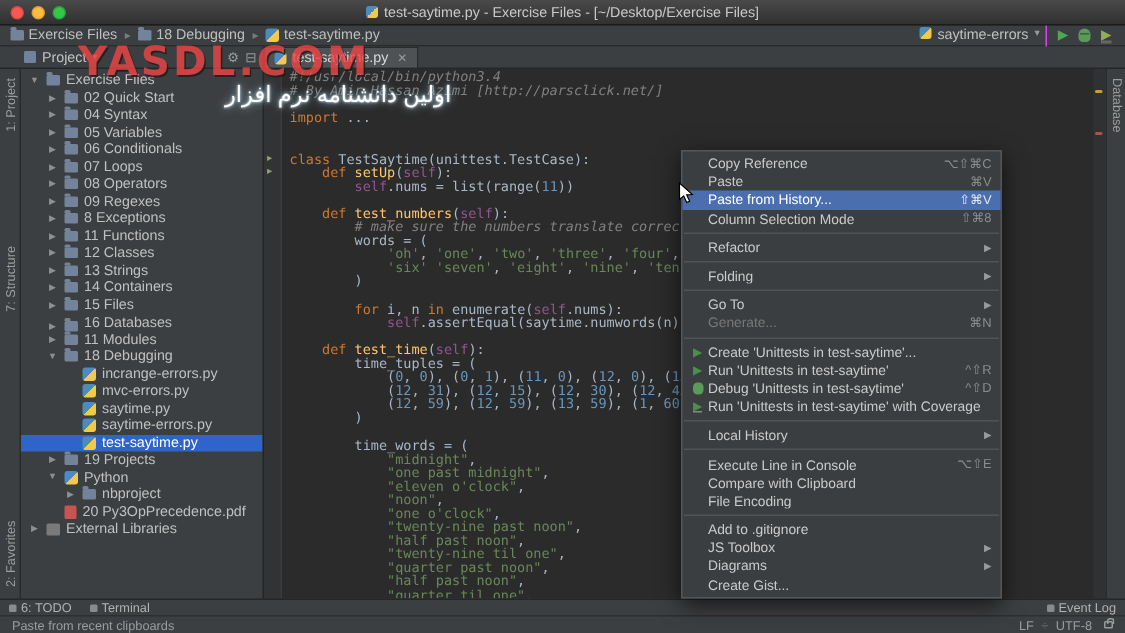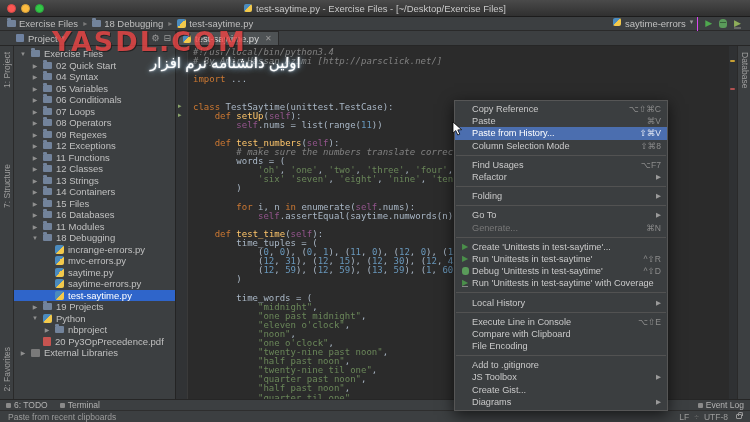--- a/index.html
+++ b/index.html
@@ -222,21 +222,21 @@
           <span class="tlabel">08 Operators</span>
         </div>
         <div class="trow" style="padding-left: 17px;">
           <span class="arrow">▶</span>
           <span class="ticon folder"></span>
           <span class="tlabel">09 Regexes</span>
         </div>
         <div class="trow" style="padding-left: 17px;">
           <span class="arrow">▶</span>
           <span class="ticon folder"></span>
-          <span class="tlabel">12 Exceptions</span>
+          <span class="tlabel">8 Exceptions</span>
         </div>
         <div class="trow" style="padding-left: 17px;">
           <span class="arrow">▶</span>
           <span class="ticon folder"></span>
           <span class="tlabel">11 Functions</span>
         </div>
         <div class="trow" style="padding-left: 17px;">
           <span class="arrow">▶</span>
           <span class="ticon folder"></span>
           <span class="tlabel">12 Classes</span>
@@ -249,21 +249,21 @@
         <div class="trow" style="padding-left: 17px;">
           <span class="arrow">▶</span>
           <span class="ticon folder"></span>
           <span class="tlabel">14 Containers</span>
         </div>
         <div class="trow" style="padding-left: 17px;">
           <span class="arrow">▶</span>
           <span class="ticon folder"></span>
           <span class="tlabel">15 Files</span>
         </div>
-        <div class="trow" style="padding-left: 17px;">
+        <div class="trow" style="padding-left: 17px; align-items: flex-end;">
           <span class="arrow">▶</span>
           <span class="ticon folder"></span>
           <span class="tlabel">16 Databases</span>
         </div>
         <div class="trow" style="padding-left: 17px;">
           <span class="arrow">▶</span>
           <span class="ticon folder"></span>
           <span class="tlabel">11 Modules</span>
         </div>
         <div class="trow" style="padding-left: 17px;">
@@ -357,25 +357,20 @@
         <span class="msc">⇧⌘V</span>
       </div>
       <div class="mitem">
         <span class="micon"></span>
         <span class="mlabel">Column Selection Mode</span>
         <span class="msc">⇧⌘8</span>
       </div>
       <div class="msep"></div>
       <div class="mitem">
         <span class="micon"></span>
-        <span class="mlabel">Find Usages</span>
-        <span class="msc">⌥F7</span>
-      </div>
-      <div class="mitem">
-        <span class="micon"></span>
         <span class="mlabel">Refactor</span>
         <span class="msub">▶</span>
       </div>
       <div class="msep"></div>
       <div class="mitem">
         <span class="micon"></span>
         <span class="mlabel">Folding</span>
         <span class="msub">▶</span>
       </div>
       <div class="msep"></div>
@@ -433,26 +428,26 @@
         <span class="micon"></span>
         <span class="mlabel">Add to .gitignore</span>
       </div>
       <div class="mitem">
         <span class="micon"></span>
         <span class="mlabel">JS Toolbox</span>
         <span class="msub">▶</span>
       </div>
       <div class="mitem">
         <span class="micon"></span>
+        <span class="mlabel">Diagrams</span>
+        <span class="msub">▶</span>
+      </div>
+      <div class="mitem">
+        <span class="micon"></span>
         <span class="mlabel">Create Gist...</span>
-      </div>
-      <div class="mitem">
-        <span class="micon"></span>
-        <span class="mlabel">Diagrams</span>
-        <span class="msub">▶</span>
       </div>
     </div>
 
   <div class="cursor">
     <svg width="11" height="15" viewBox="0 0 11 15">
       <path d="M1 1 L1 12 L3.8 9.6 L5.8 14 L7.8 13.1 L5.8 8.9 L9.6 8.7 Z" fill="#ffffff" stroke="#000" stroke-width="0.8"></path>
     </svg>
   </div>
 
   <div class="wm1">YASDL.COM</div>

